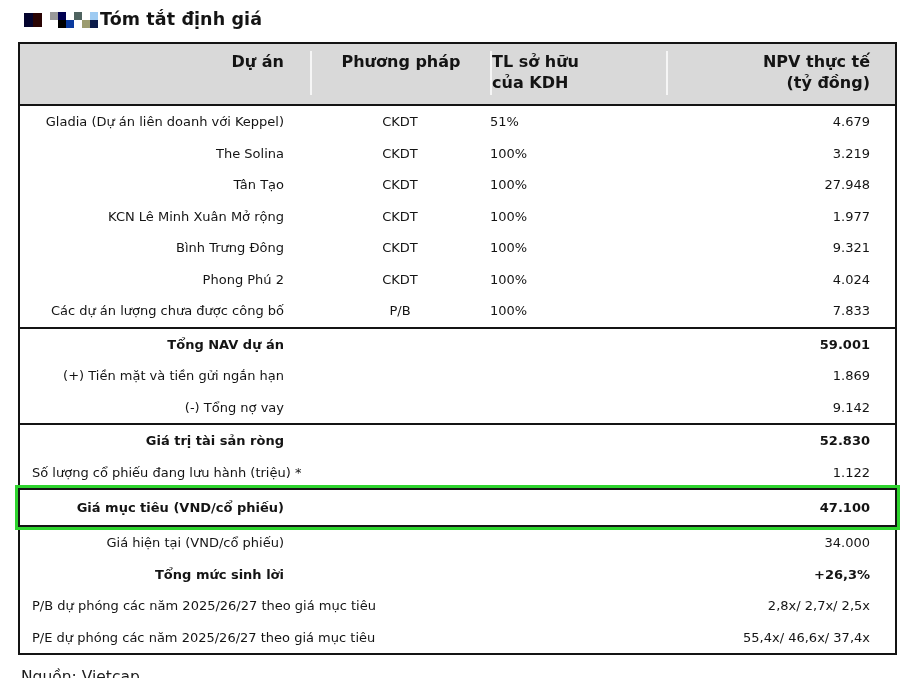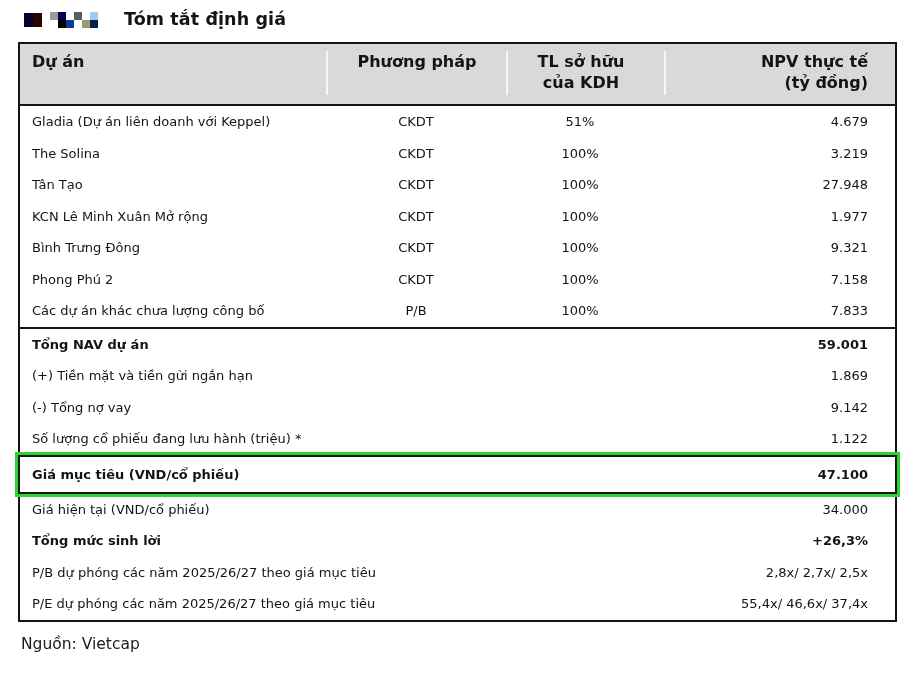--- a/index.html
+++ b/index.html
@@ -5,39 +5,39 @@
   html,body{margin:0;padding:0;background:#ffffff;}
   body{
     width:915px;height:678px;
     font-family:"DejaVu Sans","Liberation Sans",sans-serif;
     color:#141414;
     -webkit-font-smoothing:antialiased;
   }
   .page{position:relative;width:915px;height:678px;overflow:hidden;}
 
   
-  .title-row{display:flex;align-items:center;gap:26px;margin:6px 0 10px 24px;height:26px;}
+  .title-row{display:flex;align-items:center;gap:2px;margin:6px 0 10px 24px;height:26px;}
   .logo{display:flex;align-items:center;gap:8px;margin-top:2px;}
   .logo-bars{display:flex;}
   .logo-bar{width:9px;height:14px;}
   .logo-grid{display:grid;grid-template-columns:repeat(6,8px);grid-template-rows:8px 8px;}
   .logo-cell{width:8px;height:8px;}
   .title{font-size:17.5px;font-weight:bold;margin:0;letter-spacing:0.1px;}
 
   
   .vtable{
     width:879px;margin-left:18px;
     border:2px solid #141414;
     box-sizing:border-box;
     background:#fff;
   }
   .c{box-sizing:border-box;flex:none;}
-  .c1{width:306px;padding-left:12px;text-align:left;white-space:nowrap;overflow:visible;}
-  .c2{width:180px;text-align:center;}
-  .c3{width:158px;text-align:center;padding-right:10px;}
+  .c1{width:264px;padding-left:12px;text-align:right;white-space:nowrap;overflow:visible;}
+  .c2{width:180px;text-align:center;margin-left:26px;}
+  .c3{width:176px;text-align:left;padding-right:10px;}
   .c4{width:216px;text-align:right;padding-right:12px;white-space:nowrap;}
 
   .header-row{
     display:flex;align-items:flex-start;
     background:var(--header-bg,#d9d9d9);
     border-bottom:2px solid #141414;
     min-height:53px;
     font-weight:bold;font-size:16px;line-height:21px;
     padding-top:7px;
   }
@@ -126,24 +126,24 @@
         <div class="row">
           <div class="c c1">Bình Trưng Đông</div>
           <div class="c c2">CKDT</div>
           <div class="c c3">100%</div>
           <div class="c c4">9.321</div>
         </div>
         <div class="row">
           <div class="c c1">Phong Phú 2</div>
           <div class="c c2">CKDT</div>
           <div class="c c3">100%</div>
-          <div class="c c4">7.158</div>
-        </div>
-        <div class="row">
-          <div class="c c1">Các dự án khác chưa lượng công bố</div>
+          <div class="c c4">4.024</div>
+        </div>
+        <div class="row">
+          <div class="c c1">Các dự án lượng chưa được công bố</div>
           <div class="c c2">P/B</div>
           <div class="c c3">100%</div>
           <div class="c c4">7.833</div>
         </div>
         <div class="row bold sep-above">
           <div class="c c1">Tổng NAV dự án</div>
           <div class="c c2"></div>
           <div class="c c3"></div>
           <div class="c c4">59.001</div>
         </div>
@@ -152,20 +152,26 @@
           <div class="c c2"></div>
           <div class="c c3"></div>
           <div class="c c4">1.869</div>
         </div>
         <div class="row">
           <div class="c c1">(-) Tổng nợ vay</div>
           <div class="c c2"></div>
           <div class="c c3"></div>
           <div class="c c4">9.142</div>
         </div>
+        <div class="row bold sep-above">
+          <div class="c c1">Giá trị tài sản ròng</div>
+          <div class="c c2"></div>
+          <div class="c c3"></div>
+          <div class="c c4">52.830</div>
+        </div>
         <div class="row">
           <div class="c c1">Số lượng cổ phiếu đang lưu hành (triệu) *</div>
           <div class="c c2"></div>
           <div class="c c3"></div>
           <div class="c c4">1.122</div>
         </div>
         <div class="row bold highlight">
           <div class="c c1">Giá mục tiêu (VND/cổ phiếu)</div>
           <div class="c c2"></div>
           <div class="c c3"></div>

